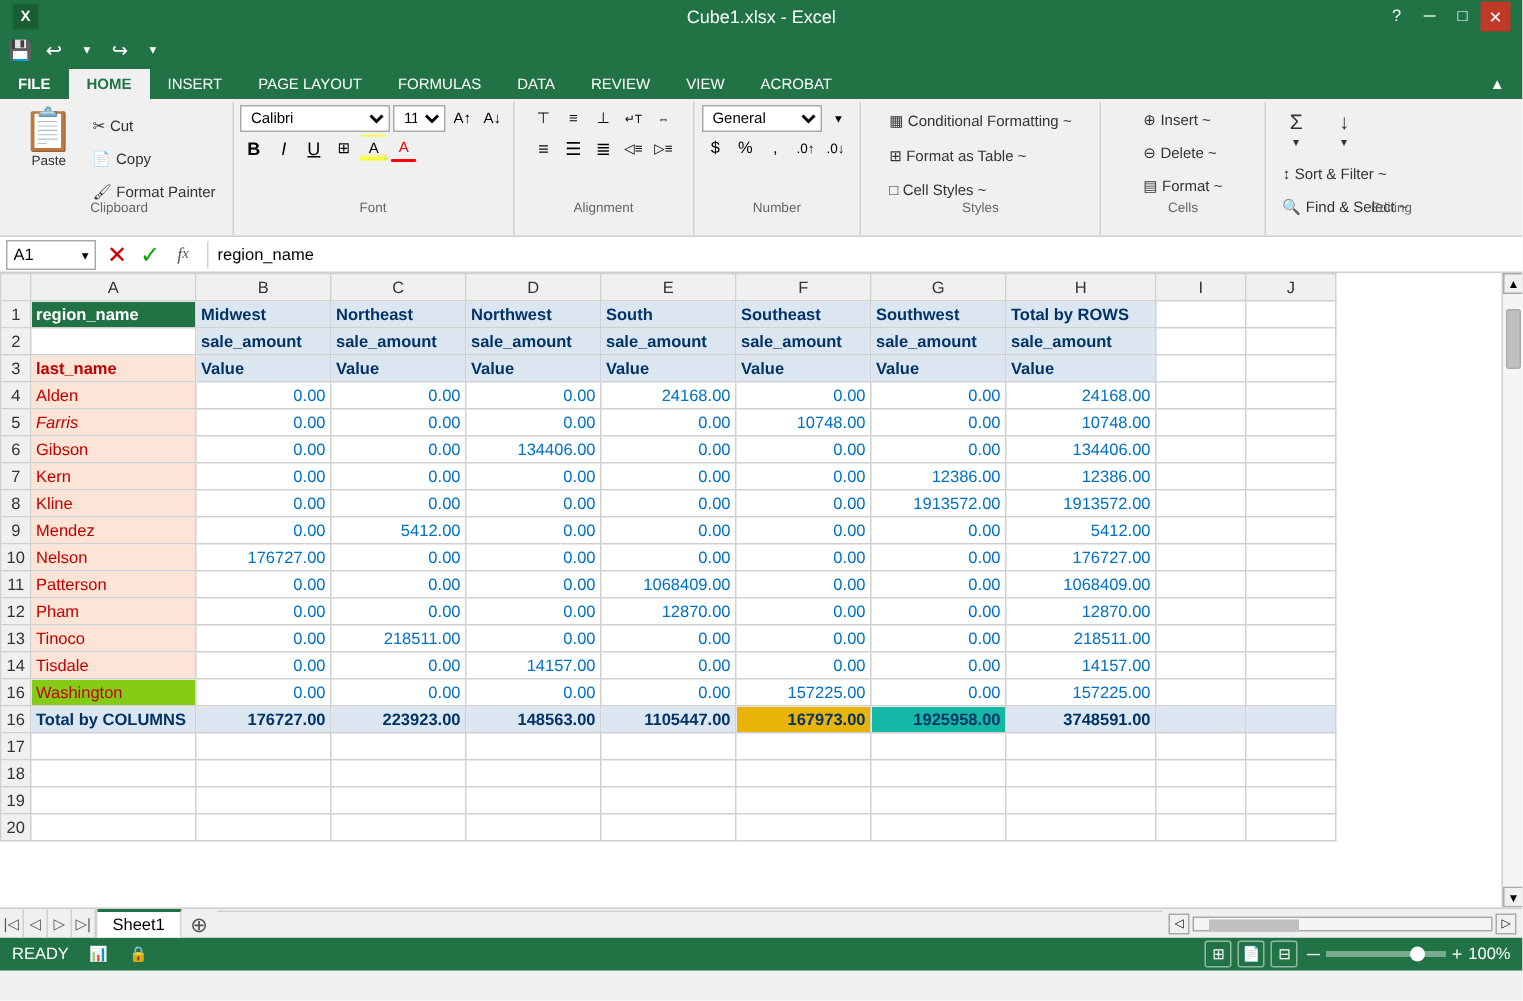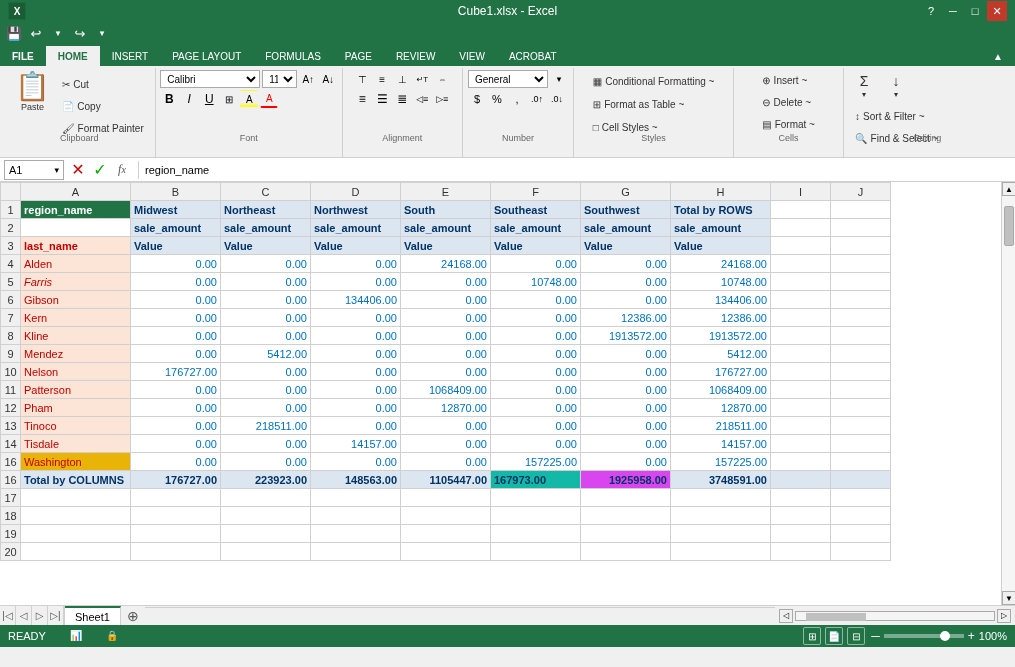--- a/index.html
+++ b/index.html
@@ -216,21 +216,21 @@
     .status-bar {
       height: 22px;
       background: #217346;
       color: white;
       font-size: 11px;
       display: flex;
       align-items: center;
       justify-content: space-between;
       padding: 0 8px;
     }
-    .status-left { display: flex; gap: 24px; align-items: flex-start; }
+    .status-left { display: flex; gap: 14px; align-items: flex-end; }
     .status-right { display: flex; gap: 6px; align-items: center; }
     .zoom-controls { display: flex; align-items: center; gap: 4px; }
     .zoom-slider { width: 80px; height: 4px; background: rgba(255,255,255,0.4); position: relative; }
     .zoom-thumb { width: 10px; height: 10px; background: white; border-radius: 50%; position: absolute; top: -3px; left: 70%; }
 
     
     .top-bar {
       height: 44px;
       background: #217346;
       display: flex;
@@ -275,21 +275,21 @@
     <div class="qa-btn" style="color:white;font-size:9px;">▾</div>
   </div>
 </div>
 
 <div class="ribbon-tabs">
   <div class="ribbon-tab" style="background:#217346;color:white;font-weight:bold;">FILE</div>
   <div class="ribbon-tab active">HOME</div>
   <div class="ribbon-tab">INSERT</div>
   <div class="ribbon-tab">PAGE LAYOUT</div>
   <div class="ribbon-tab">FORMULAS</div>
-  <div class="ribbon-tab">PAGE</div>
+  <div class="ribbon-tab">DATA</div>
   <div class="ribbon-tab">REVIEW</div>
   <div class="ribbon-tab">VIEW</div>
   <div class="ribbon-tab">ACROBAT</div>
   <div style="flex:1;background:#217346;"></div>
   <div class="ribbon-tab" style="font-size:10px;">▲</div>
 </div>
 
 <div class="ribbon">
 
   <div class="ribbon-group">
@@ -639,40 +639,40 @@
               <td style="color: rgb(0, 112, 192); text-align: right;">14157.00</td>
               <td style="color: rgb(0, 112, 192); text-align: right;">0.00</td>
               <td style="color: rgb(0, 112, 192); text-align: right;">0.00</td>
               <td style="color: rgb(0, 112, 192); text-align: right;">0.00</td>
               <td style="color: rgb(0, 112, 192); text-align: right;">14157.00</td>
               <td></td>
               <td></td>
             </tr>
             <tr>
               <th class="row-num">16</th>
-              <td style="background: #eab308; color: rgb(192, 0, 0);">Washington</td>
+              <td style="background: #84cc16; color: rgb(192, 0, 0);">Washington</td>
               <td style="color: rgb(0, 112, 192); text-align: right;">0.00</td>
               <td style="color: rgb(0, 112, 192); text-align: right;">0.00</td>
               <td style="color: rgb(0, 112, 192); text-align: right;">0.00</td>
               <td style="color: rgb(0, 112, 192); text-align: right;">0.00</td>
               <td style="color: rgb(0, 112, 192); text-align: right;">157225.00</td>
               <td style="color: rgb(0, 112, 192); text-align: right;">0.00</td>
               <td style="color: rgb(0, 112, 192); text-align: right;">157225.00</td>
               <td></td>
               <td></td>
             </tr>
             <tr>
               <th class="row-num">16</th>
               <td style="background: rgb(220, 230, 241); color: rgb(0, 51, 102); font-weight: bold;">Total by COLUMNS</td>
               <td style="background: rgb(220, 230, 241); color: rgb(0, 51, 102); font-weight: bold; text-align: right;">176727.00</td>
               <td style="background: rgb(220, 230, 241); color: rgb(0, 51, 102); font-weight: bold; text-align: right;">223923.00</td>
               <td style="background: rgb(220, 230, 241); color: rgb(0, 51, 102); font-weight: bold; text-align: right;">148563.00</td>
               <td style="background: rgb(220, 230, 241); color: rgb(0, 51, 102); font-weight: bold; text-align: right;">1105447.00</td>
-              <td style="background: #14b8a6; color: rgb(0, 51, 102); font-weight: bold; text-align: left;">167973.00</td>
-              <td style="background: #d946ef; color: rgb(0, 51, 102); font-weight: bold; text-align: right;">1925958.00</td>
+              <td style="background: #eab308; color: rgb(0, 51, 102); font-weight: bold; text-align: right;">167973.00</td>
+              <td style="background: #14b8a6; color: rgb(0, 51, 102); font-weight: bold; text-align: right;">1925958.00</td>
               <td style="background: rgb(220, 230, 241); color: rgb(0, 51, 102); font-weight: bold; text-align: right;">3748591.00</td>
               <td style="background: rgb(220, 230, 241); color: rgb(0, 51, 102); font-weight: bold;"></td>
               <td style="background: rgb(220, 230, 241); color: rgb(0, 51, 102); font-weight: bold;"></td>
             </tr>
             <tr>
               <th class="row-num">17</th>
               <td></td>
               <td></td>
               <td></td>
               <td></td>

